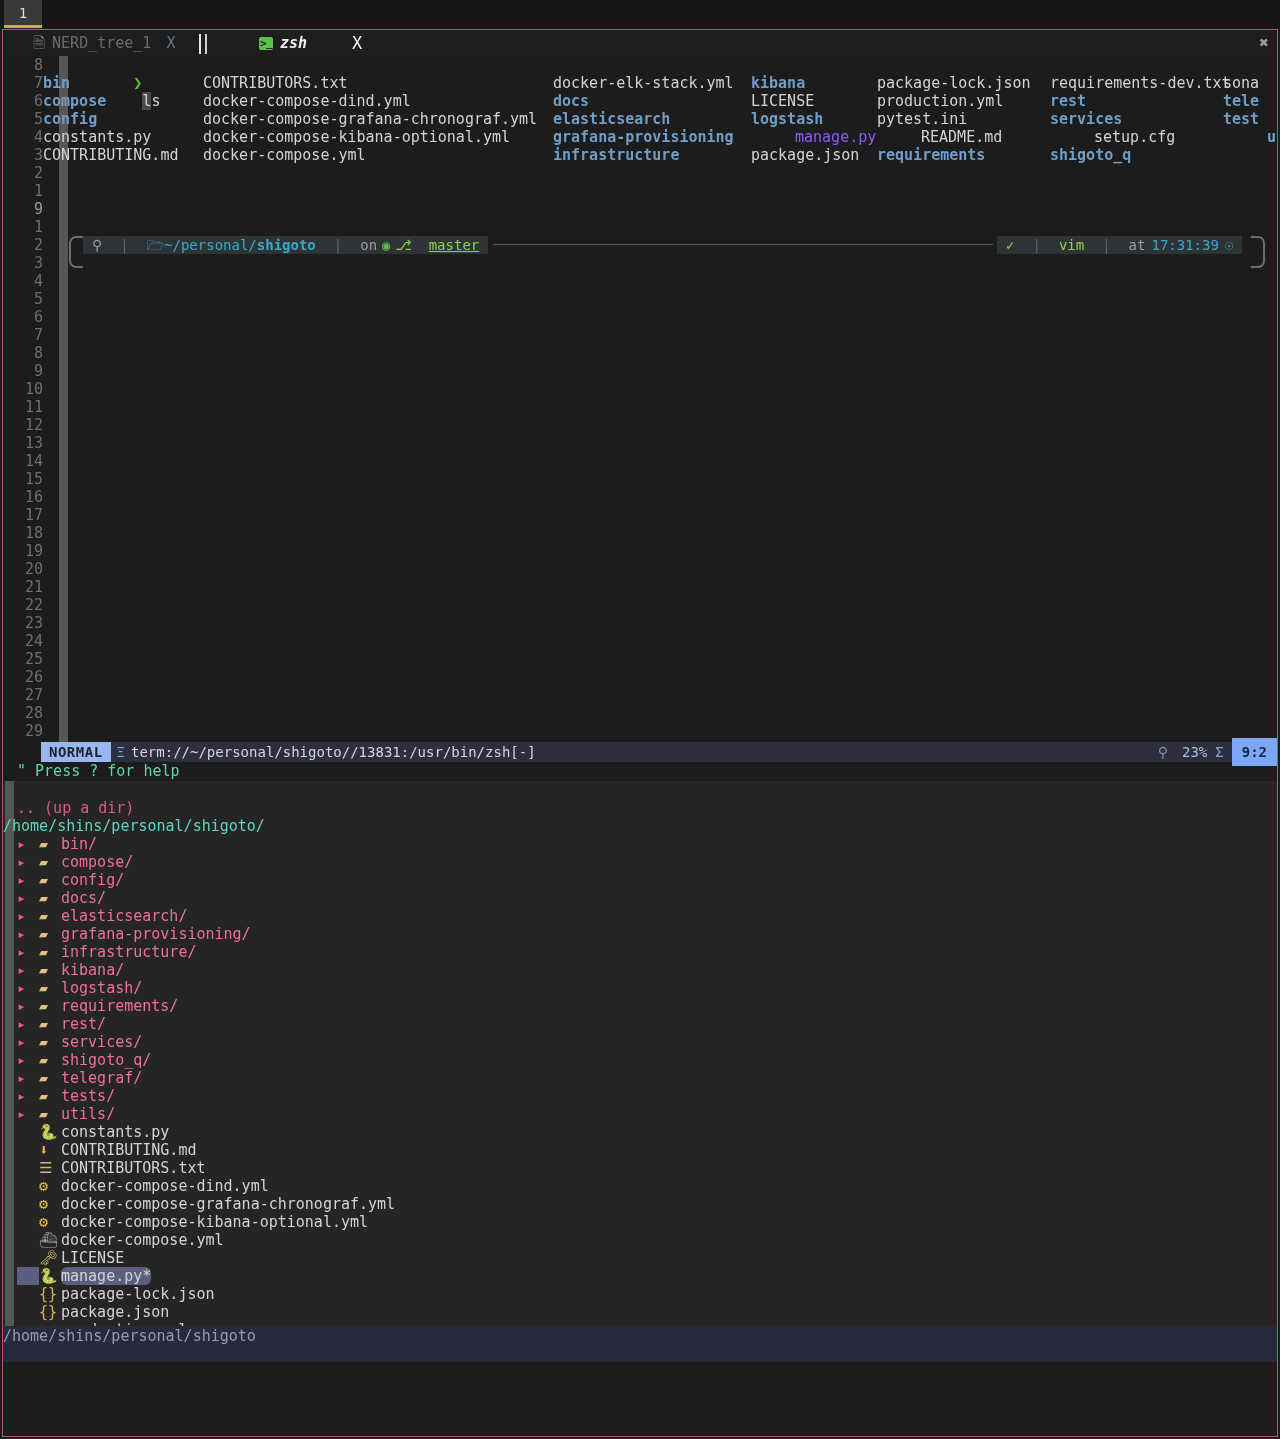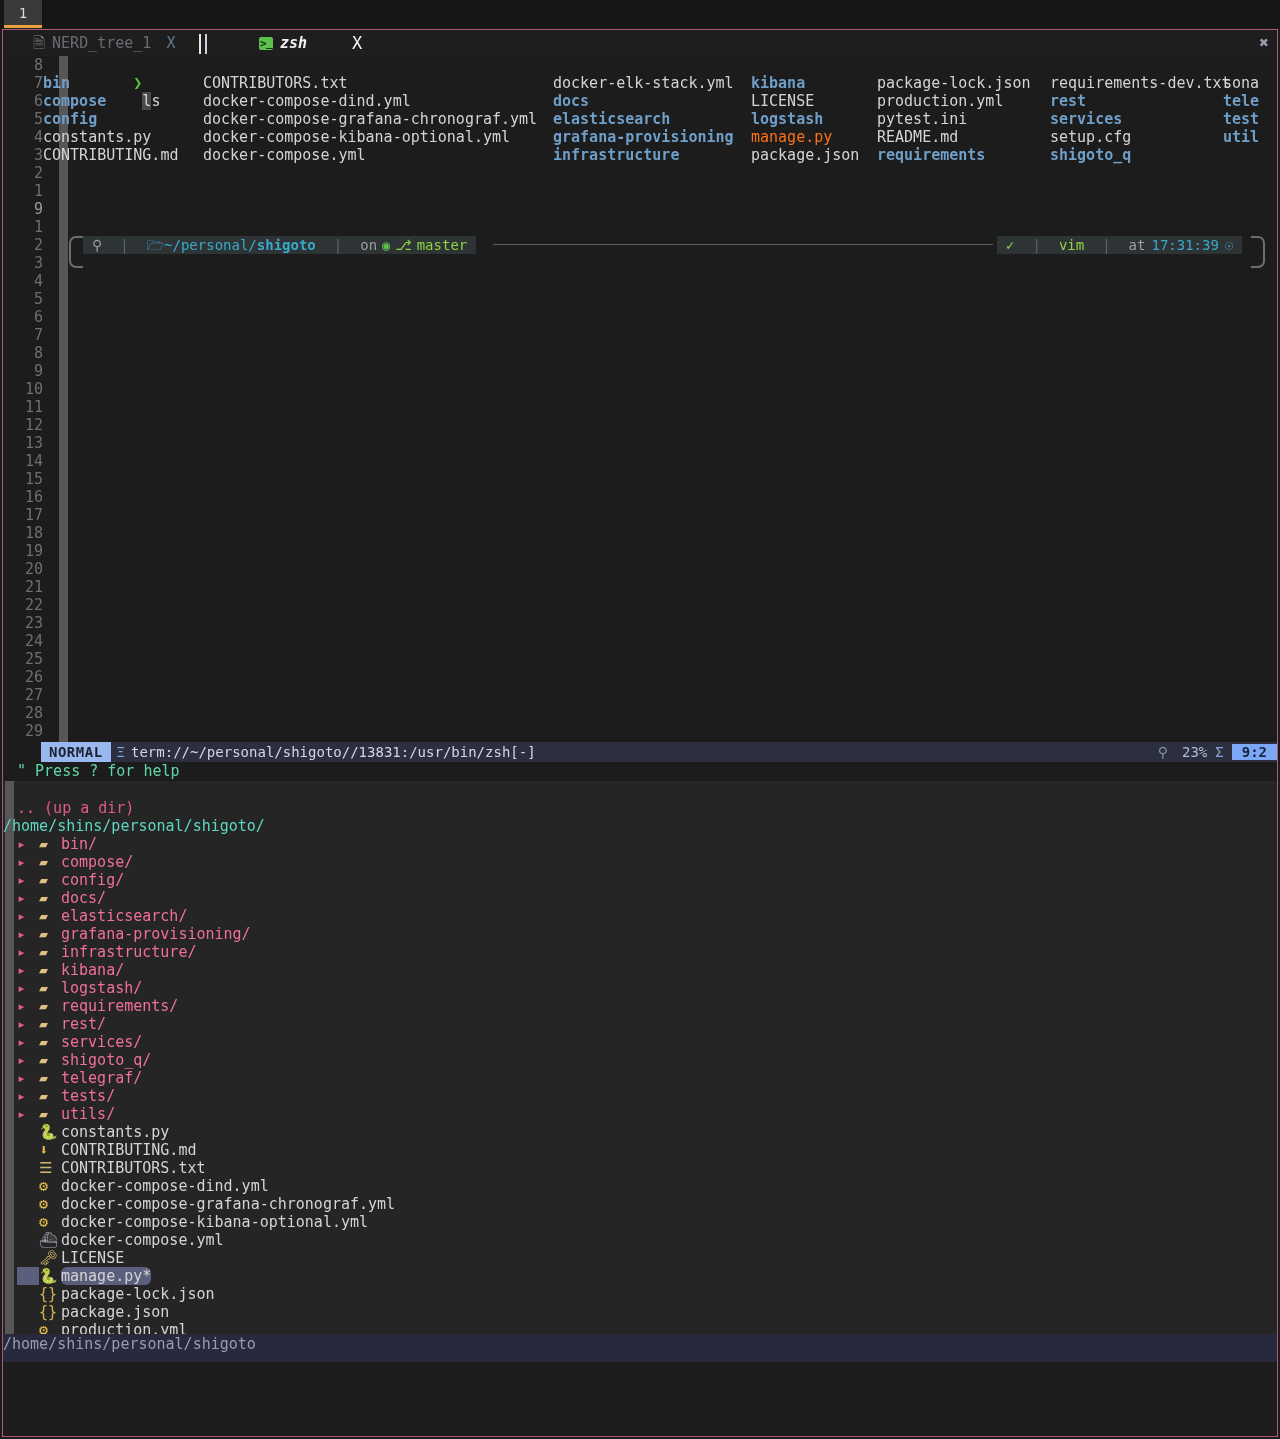--- a/index.html
+++ b/index.html
@@ -49,21 +49,21 @@
   
   .termpane{position:relative;height:686px;background:#1c1c1c;overflow:hidden;}
   .gutter{position:absolute;left:0;top:0;width:46px;text-align:right;color:#6f6f72;}
   .gutter div{height:18px;line-height:18px;padding-right:6px;}
   .gutter div.cur{color:#9a9a9e;}
   .vsep{position:absolute;left:56px;top:0;width:9px;height:686px;background:#575757;}
   .content{position:absolute;left:40px;top:0;right:0;}
   .trow{height:18px;line-height:18px;white-space:pre;}
   .c-white{color:#d4d4d4;}
   .c-blue{color:#6f9ec8;font-weight:bold;}
-  .c-yellow{color:#f97316;}
+  .c-yellow{color:#8b5cf6;margin-left:44px;}
   .c-green{color:#59c23a;}
   .cellcur{background:#4a4a4a;color:#d4d4d4;}
 
   
   .lscol{display:inline-block;vertical-align:top;}
   .w1{width:160px;}.w2{width:350px;}.w3{width:198px;}
   .w4{width:126px;}.w5{width:173px;}.w6{width:173px;}.w7{width:100px;}
 
   
   .prompt{position:absolute;left:80px;top:180px;height:18px;display:flex;align-items:center;}
@@ -85,21 +85,21 @@
   
   .statusline{position:relative;height:20px;background:#2b2f40;display:flex;align-items:center;
               font-size:14px;margin-left:38px;}
   .sl-mode{background:#9ab8f0;color:#1c2230;font-weight:bold;padding:0 8px;height:20px;
            display:flex;align-items:center;letter-spacing:0.5px;}
   .sl-icon{color:#7aa7d6;padding:0 6px;}
   .sl-path{color:#d2d6e4;}
   .sl-right{position:absolute;right:0;top:0;height:20px;display:flex;align-items:center;}
   .sl-pct{color:#b5bbd0;padding:12px 8px;}
   .sl-sig{color:#8fa3d8;padding-right:8px;}
-  .sl-pos{background:#7ba7f5;color:#15223c;font-weight:bold;padding:0 10px;height:16px;
+  .sl-pos{background:#7ba7f5;color:#15223c;font-weight:bold;padding:0 10px;height:28px;
           display:flex;align-items:center;}
   .sl-drop{color:#8a90a8;padding:0 6px;}
 
   
   .msgline{height:19px;line-height:19px;background:#1c1c1c;color:#5fd7a7;padding-left:14px;
            font-size:15px;}
 
   
   .nerdpane{position:relative;height:625px;background:#252526;overflow:hidden;}
   .nerd-vsep{position:absolute;left:2px;top:0;width:9px;height:600px;background:#575757;}
@@ -116,21 +116,21 @@
   .ic-txt{color:#d0b870;}
   .ic-yml{color:#e8c045;}
   .ic-docker{color:#9aa4ae;}
   .ic-key{color:#d8c070;}
   .ic-json{color:#d8b34a;}
   .nt-sel-gut{position:absolute;left:14px;top:0;width:22px;height:18px;background:#5a5f7e;}
   .nt-sel-txt{background:#5a5f7e;border-radius:6px;}
   .nt-indent{display:inline-block;width:22px;}
 
   
-  .nt-status{position:absolute;left:0;bottom:44px;width:1274px;height:28px;background:#262a3c;
+  .nt-status{position:absolute;left:0;bottom:44px;width:1274px;height:36px;background:#262a3c;
              color:#9a9ab4;line-height:20px;font-size:15px;}
   .footer-fill{position:absolute;left:0;bottom:0;width:1274px;height:44px;background:#1c1c1c;}
 </style>
 </head>
 <body>
 
 <div class="app">
 
   <div class="term-tabbar">
     <div class="term-tab">1</div>
@@ -220,21 +220,21 @@
         <span class="pseg">
           <span class="c-cyan">🗁</span>
           <span class="c-cyan">~/personal/</span>
             <span class="c-cyanb">shigoto</span>
         </span>
         <span class="pseg pdiv">|</span>
         <span class="pseg">
           <span class="c-grey">on</span>
           <span style="color:#5ec14e;margin:0 5px;">◉</span>
           <span class="c-lgreen">⎇</span>
-          <span class="c-lgreen" style="margin-left:5px;">master</span>
+          <span class="c-lgreen" style="margin-left:17px;text-decoration:underline;">master</span>
         </span>
       </div>
       <div class="rulebar"></div>
       <div class="prompt-r">
         <span class="pseg">
             <span class="c-lgreen">✓</span>
           </span>
         <span class="pseg pdiv">|</span>
         <span class="pseg">
             <span class="c-lgreen">vim</span>

